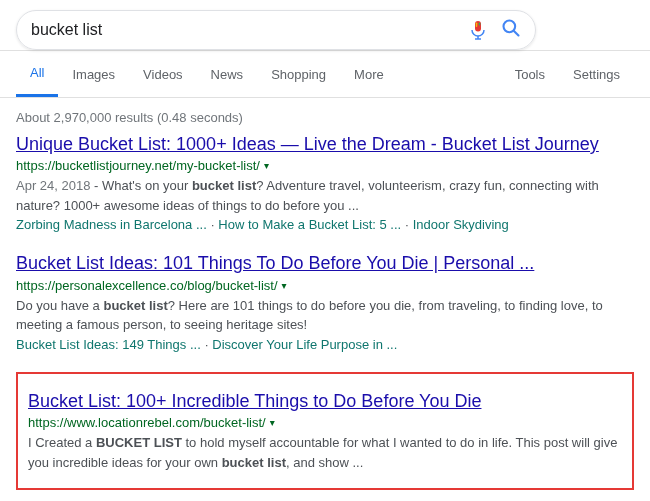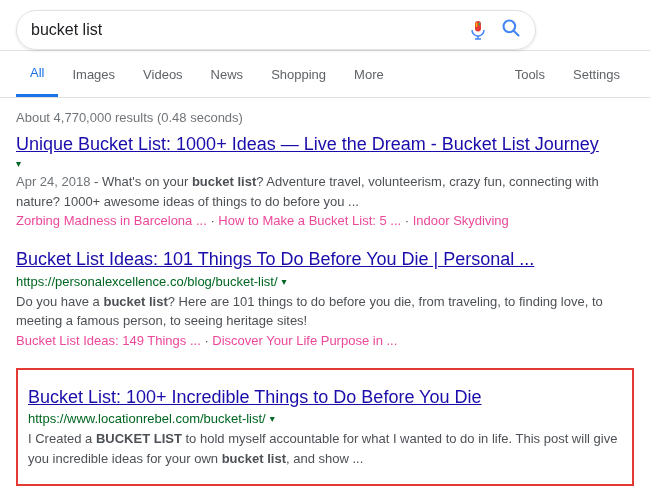--- a/index.html
+++ b/index.html
@@ -134,21 +134,21 @@
     .result-snippet b {
       font-weight: bold;
       color: #4d5156;
     }
     .result-breadcrumbs {
       font-size: 13px;
       color: #4d5156;
       margin-top: 2px;
     }
     .result-breadcrumbs a {
-      color: #ec4899;
+      color: #0f766e;
       text-decoration: none;
     }
 
     
     .result-item-highlighted {
       border: 2px solid #e53935;
       padding: 16px 10px;
       margin-bottom: 20px;
       max-width: 620px;
     }
@@ -194,27 +194,28 @@
     <a class="nav-tab">News</a>
     <a class="nav-tab">Shopping</a>
     <a class="nav-tab">More</a>
   </div>
   <div class="nav-tabs-right">
     <a class="nav-tab">Tools</a>
     <a class="nav-tab">Settings</a>
   </div>
 </div>
 
-<div class="results-count">About 4,770,000 results (0.48 seconds)</div>
+<div class="results-count">About 2,970,000 results (0.48 seconds)</div>
 
 <div class="results-area">
 
   <div class="result-item">
     <div class="result-title">Unique Bucket List: 1000+ Ideas — Live the Dream - Bucket List Journey</div>
     <div class="result-url-line">
+      <span class="result-url">https://bucketlistjourney.net/my-bucket-list/</span>
       <span class="dropdown-arrow">▾</span>
     </div>
     <div class="result-snippet">
       <span class="result-date">Apr 24, 2018</span> - What's on your <b>bucket list</b>? Adventure travel, volunteerism, crazy fun, connecting with nature? 1000+ awesome ideas of things to do before you ...
     </div>
     <div class="result-breadcrumbs">
       <a>Zorbing Madness in Barcelona ...</a> · <a>How to Make a Bucket List: 5 ...</a> · <a>Indoor Skydiving</a>
     </div>
   </div>
 

